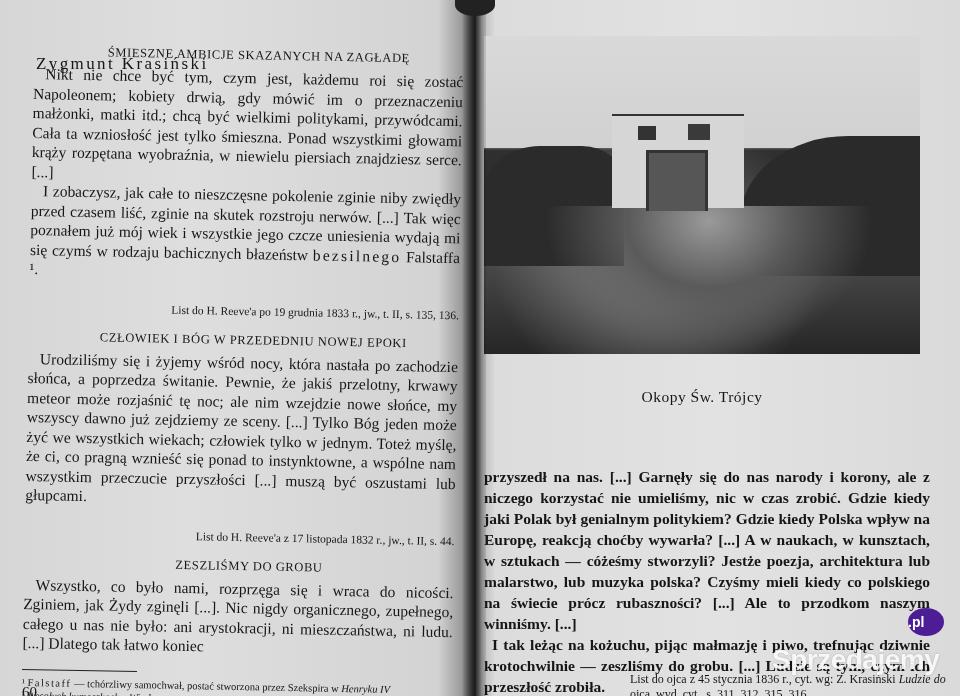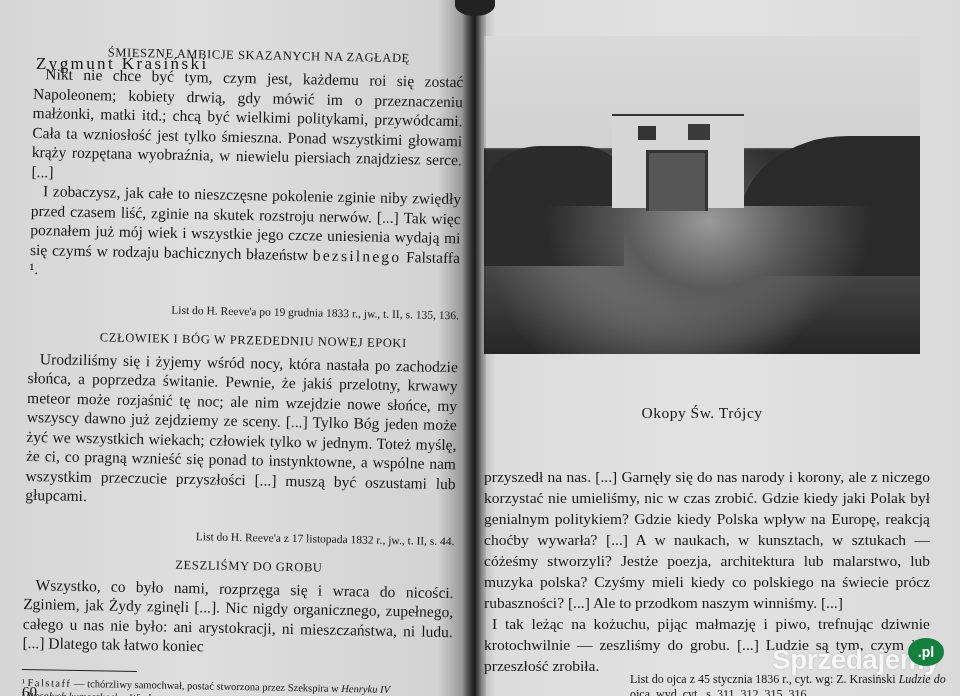--- a/index.html
+++ b/index.html
@@ -60,37 +60,37 @@
     }
     .photo .sky { position: absolute; left: 0; top: 0; width: 100%; height: 112px; background: linear-gradient(180deg,#d9d9d9,#d1d1d1); }
     .photo .hill-l { position: absolute; left: 0; top: 110px; width: 140px; height: 120px; background: #2b2b2b; border-radius: 40% 30% 0 0; }
     .photo .hill-r { position: absolute; right: 0; top: 100px; width: 180px; height: 140px; background: #2a2a2a; border-radius: 60% 0 0 0; }
     .photo .gate { position: absolute; left: 128px; top: 78px; width: 132px; height: 92px; background: #d6d6d6; border-top: 2px solid #333; }
     .photo .gate .win1 { position: absolute; left: 26px; top: 10px; width: 18px; height: 14px; background: #333; }
     .photo .gate .win2 { position: absolute; left: 76px; top: 8px; width: 22px; height: 16px; background: #3a3a3a; }
     .photo .gate .arch { position: absolute; left: 34px; top: 34px; width: 56px; height: 58px; border: 3px solid #333; border-bottom: none; background: #565656; }
     .photo .road { position: absolute; left: 60px; top: 170px; width: 330px; height: 150px;
       background: radial-gradient(ellipse at 50% 10%, #9a9a9a 0%, #5a5a5a 35%, rgba(40,40,40,0) 70%); }
-    .caption { position: absolute; left: 0; width: 452px; top: 388px; text-align: center; font-size: 15.5px; letter-spacing: 0.5px; margin-top: 16px; }
-    .right-content { position: absolute; left: 8px; top: 466px; width: 446px; }
+    .caption { position: absolute; left: 0; width: 452px; top: 388px; text-align: center; font-size: 15.5px; letter-spacing: 0.5px; }
+    .right-content { position: absolute; left: 8px; top: 466px; width: 446px; font-weight: bold; }
     .right-content .para { font-size: 15.5px; line-height: 21px; text-indent: 0; }
     .right-content .para.indent { text-indent: 8px; }
     .right-source { position: absolute; left: 154px; top: 672px; font-size: 12px; line-height: 15px; }
     .right-source i { font-style: italic; }
     .watermark {
       position: absolute; left: 772px; top: 644px;
       font-family: "Liberation Sans", sans-serif; font-weight: bold; font-size: 28px;
       color: rgba(255,255,255,0.9); letter-spacing: -0.5px;
       text-shadow: 0 0 2px rgba(0,0,0,0.25);
     }
     .watermark-badge {
-      position: absolute; left: 908px; top: 638px; width: 36px; height: 28px;
-      background: #15803d; border-radius: 50%;
+      position: absolute; left: 908px; top: 608px; width: 36px; height: 28px;
+      background: #4c1d95; border-radius: 50%;
       color: #fff; font-family: "Liberation Sans", sans-serif; font-weight: bold;
-      font-size: 14px; text-align: center; line-height: 28px;
+      font-size: 14px; line-height: 28px;
     }
   </style>
 </head>
 <body>
 
 <div class="spread">
 
   <div class="page left">
     <div class="running-head">Zygmunt Krasiński</div>
 

